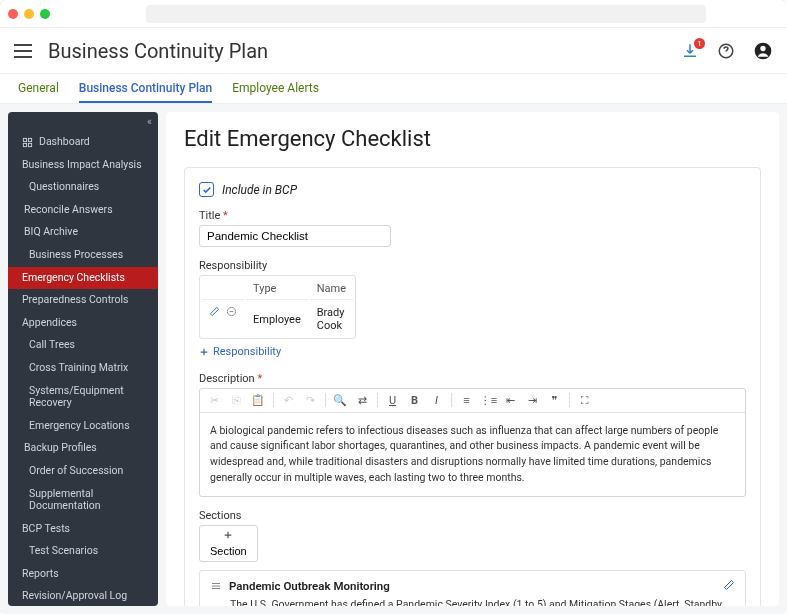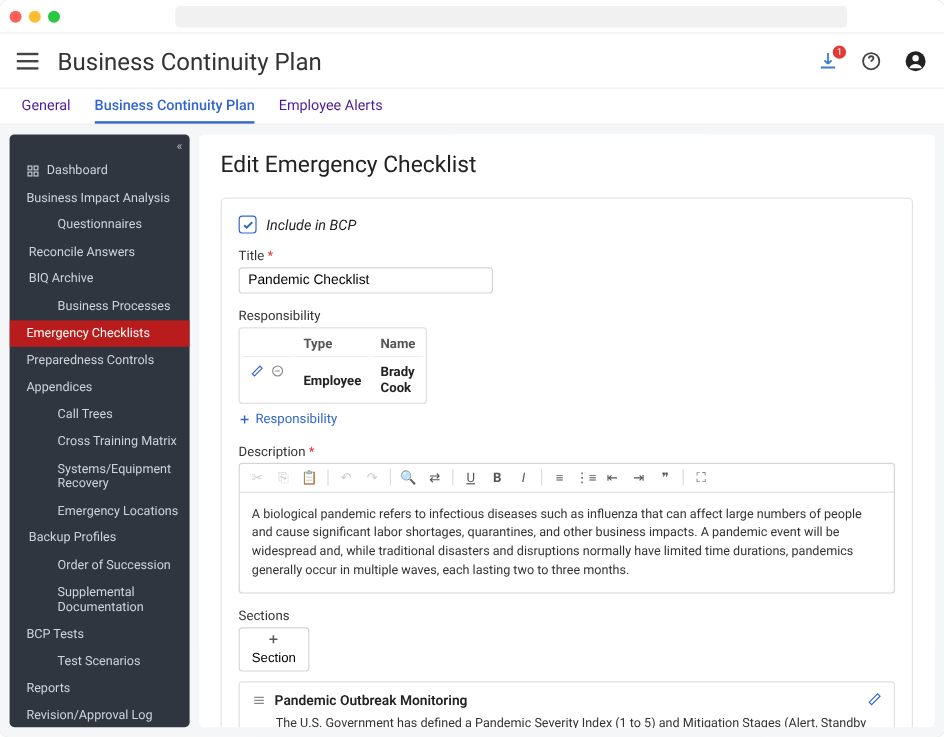--- a/index.html
+++ b/index.html
@@ -13,50 +13,50 @@
     .header { height: 46px; display: flex; align-items: center; padding: 0 14px; border-bottom: 1px solid #eee; }
     .hamburger { width: 18px; height: 14px; display: flex; flex-direction: column; justify-content: space-between; margin-right: 16px; cursor: pointer; }
     .hamburger span { height: 2px; background: #444; }
     .app-title { font-size: 20px; font-weight: 400; color: #333; flex: 1; }
     .hdr-icons { display: flex; align-items: center; gap: 18px; color: #444; }
     .hdr-icons svg { display: block; }
     .dl-wrap { position: relative; }
     .dl-badge { position: absolute; top: -4px; right: -6px; width: 11px; height: 11px; background: #e53935; color: #fff; border-radius: 50%; font-size: 8px; display: flex; align-items: center; justify-content: center; }
 
     .tabs { height: 30px; display: flex; align-items: flex-end; padding: 0 18px; gap: 20px; border-bottom: 1px solid #eee; font-size: 12px; }
-    .tab { padding-bottom: 6px; color: #4c1d95; cursor: pointer; border-bottom: 2px solid transparent; }
+    .tab { padding-bottom: 6px; color: #4d7c0f; cursor: pointer; border-bottom: 2px solid transparent; }
     .tab.active { color: #3366cc; border-bottom-color: #3366cc; font-weight: 500; }
 
     .body { display: flex; height: calc(614px - 28px - 46px - 30px); background: #f5f6f7; padding: 8px; gap: 8px; }
 
     .sidebar { width: 150px; background: #2f3640; color: #cfd3da; border-radius: 4px; overflow-y: hidden; display: flex; flex-direction: column; font-size: 10.5px; }
     .side-collapse { text-align: right; padding: 3px 6px; color: #aab; }
     .side-item { padding: 5px 8px 5px 14px; cursor: pointer; display: flex; align-items: center; gap: 6px; line-height: 1.2; }
-    .side-item.lvl2 { padding-left: 40px; }
+    .side-item.lvl2 { padding-left: 21px; }
     .side-item.lvl3 { padding-left: 16px; }
     .side-item.active { background: #b91c1c; color: #fff; }
     .side-item svg { flex-shrink: 0; }
 
     .main { flex: 1; background: #fff; border-radius: 4px; padding: 14px 18px; overflow-y: auto; }
-    .page-title { font-size: 19px; font-weight: 400; margin-bottom: 16px; color: #222; }
+    .page-title { font-size: 22px; font-weight: 400; margin-bottom: 16px; color: #222; }
 
     .form-box { border: 1px solid #e4e4e4; border-radius: 4px; padding: 14px; }
 
     .chk-row { display: flex; align-items: flex-end; gap: 8px; margin-bottom: 12px; font-style: italic; }
     .chk { width: 15px; height: 15px; border: 1.5px solid #3366cc; border-radius: 3px; display: flex; align-items: center; justify-content: center; color: #3366cc; cursor: pointer; }
 
     .field-label { font-size: 11px; color: #333; margin-bottom: 3px; display: block; }
     .req::after { content: " *"; color: #d33; }
 
-    .text-input { width: 212px; border: 1px solid #d5d5d5; border-radius: 3px; padding: 4px 7px; font-size: 11.5px; }
+    .text-input { width: 192px; border: 1px solid #d5d5d5; border-radius: 3px; padding: 4px 7px; font-size: 11.5px; }
 
     .mt { margin-top: 12px; }
 
     .resp-table { border: 1px solid #e0e0e0; border-radius: 3px; width: 145px; font-size: 11px; }
-    .resp-table th, .resp-table td { padding: 4px 7px; text-align: left; font-weight: 700; }
+    .resp-table th, .resp-table td { padding: 4px 7px; text-align: left; font-weight: 400; }
     .resp-table thead th { color: #555; border-bottom: 1px solid #eee; }
     .resp-table .act-cell { display: flex; gap: 6px; color: #3366cc; }
     .act-icon { cursor: pointer; }
 
     .add-link { color: #3366cc; font-size: 11px; margin-top: 6px; display: inline-flex; align-items: center; gap: 4px; cursor: pointer; }
 
     .editor { border: 1px solid #d5d5d5; border-radius: 3px; }
     .toolbar { display: flex; align-items: center; gap: 7px; padding: 4px 7px; border-bottom: 1px solid #e0e0e0; color: #555; }
     .toolbar .tb { width: 15px; height: 15px; display: flex; align-items: center; justify-content: center; cursor: pointer; font-size: 11px; }
     .toolbar .tb.dis { color: #ccc; cursor: default; }

